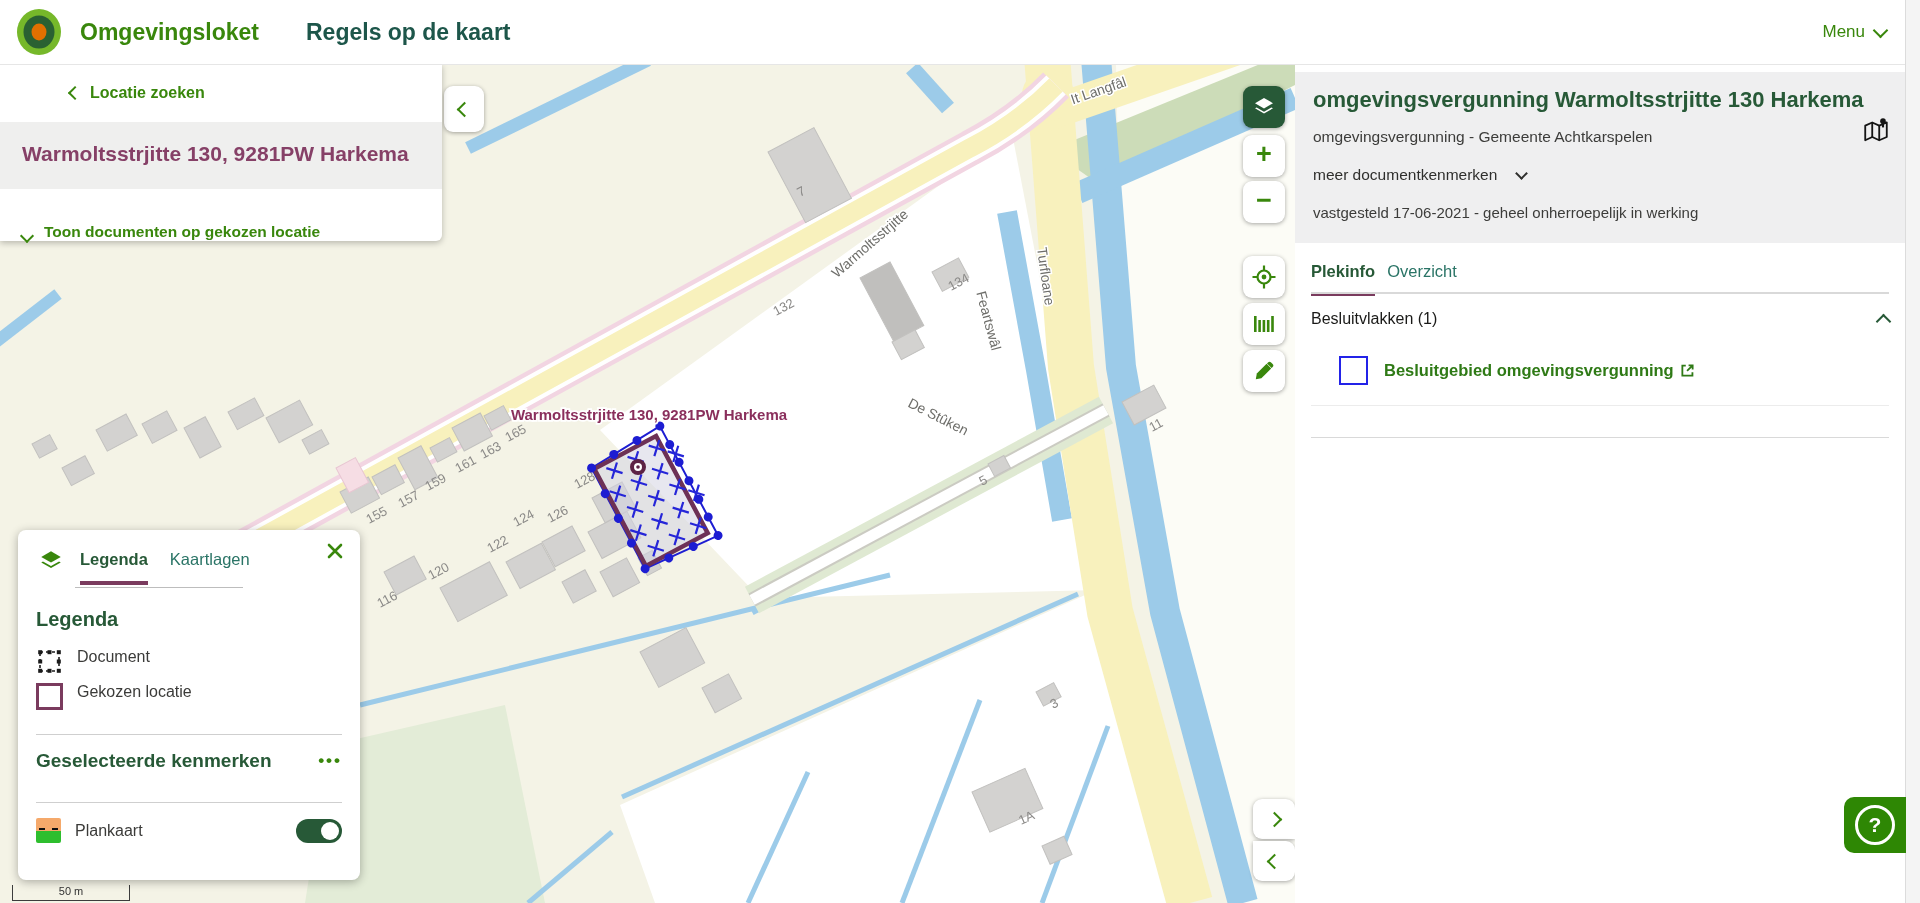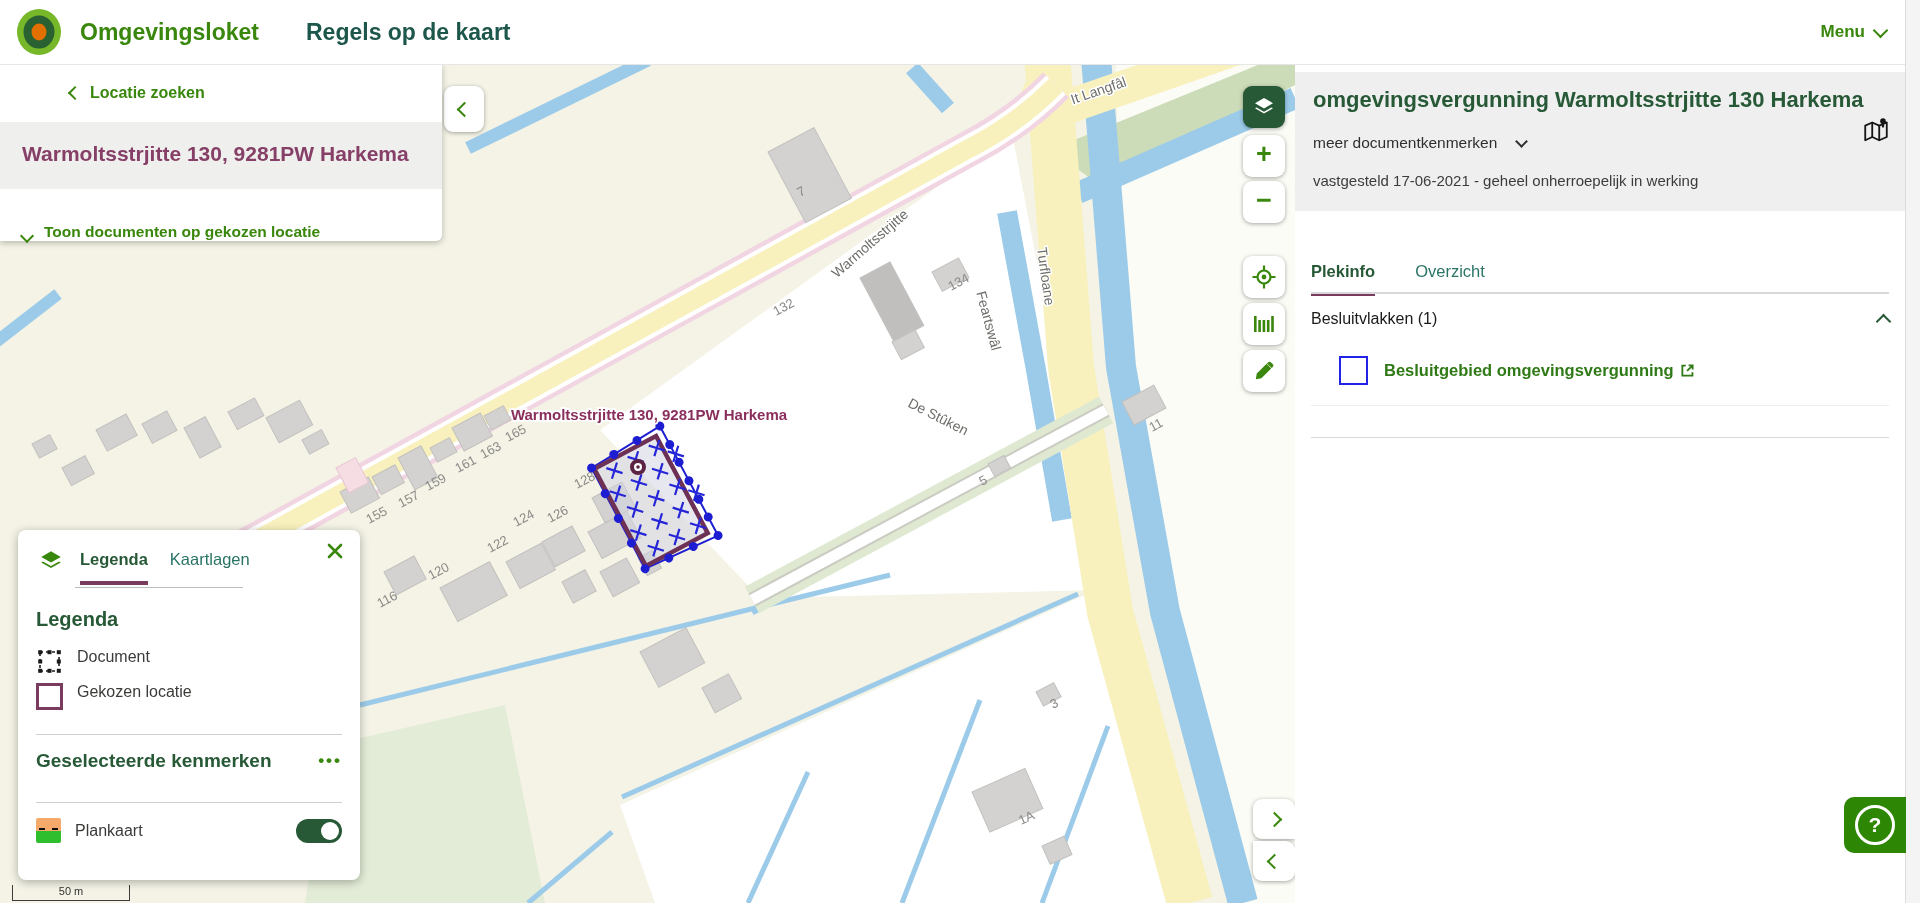--- a/index.html
+++ b/index.html
@@ -4,21 +4,21 @@
 <style>
   html,body{margin:0;padding:0;background:#fff;}
   body{font-family:"Liberation Sans", sans-serif;}
   #stage{position:relative;width:1920px;height:903px;overflow:hidden;background:#f4f3e6;}
 
   
   .header{position:absolute;left:0;top:0;width:1920px;height:64px;background:#fff;border-bottom:1px solid #e6e6e6;z-index:40;display:flex;align-items:center;}
   .logo{position:absolute;left:16px;top:9px;width:46px;height:46px;}
   .app-title{position:absolute;left:80px;top:0;height:64px;line-height:64px;font-size:23px;font-weight:600;color:#39870c;}
   .page-title{position:absolute;left:306px;top:0;height:64px;line-height:64px;font-size:23px;font-weight:600;color:#1d564a;}
-  .menu{position:absolute;right:34px;top:0;height:64px;display:flex;align-items:center;gap:10px;color:#39870c;font-size:17px;font-weight:700;cursor:pointer;}
+  .menu{position:absolute;right:34px;top:0;height:64px;display:flex;align-items:center;gap:10px;color:#39870c;font-size:17px;font-weight:400;cursor:pointer;}
 
   .chv{display:inline-block;width:9px;height:9px;border-right:2.4px solid currentColor;border-bottom:2.4px solid currentColor;}
   .chv.down{transform:rotate(45deg);margin-top:-4px;}
   .chv.up{transform:rotate(-135deg);margin-top:5px;}
   .chv.left{transform:rotate(135deg);}
   .chv.right{transform:rotate(-45deg);}
 
   
   .mbtn{position:absolute;width:42px;height:42px;background:#fff;border-radius:9px;box-shadow:0 1px 4px rgba(0,0,0,.35);display:flex;align-items:center;justify-content:center;color:#39870c;z-index:6;cursor:pointer;border:none;}
   .mbtn.dark{background:#275937;color:#fff;}
@@ -58,21 +58,21 @@
   .lg-layerrow .sp{flex:1;}
 
   
   .rpanel{position:absolute;left:1295px;top:64px;width:611px;height:839px;background:#fff;z-index:10;}
   .rp-head{position:absolute;left:0;top:8px;width:611px;background:#efeff0;padding:14px 32px 22px 18px;box-sizing:border-box;}
   .rp-title{font-size:22px;font-weight:700;color:#275937;line-height:28px;}
   .rp-sub{margin-top:14px;font-size:15.5px;color:#3c3c3a;}
   .rp-more{margin-top:20px;font-size:15.5px;color:#2f2f2d;display:flex;align-items:center;gap:20px;cursor:pointer;}
   .rp-status{margin-top:20px;font-size:15px;color:#3c3c3a;}
   .rp-mapicon{position:absolute;right:16px;top:44px;cursor:pointer;}
-  .rp-tabs{position:absolute;left:16px;top:198px;display:flex;gap:40px;}
+  .rp-tabs{position:absolute;left:16px;top:198px;display:flex;gap:12px;}
   .rp-tab{font-size:16.5px;padding-bottom:11px;cursor:pointer;}
   .rp-tab.active{color:#275937;font-weight:700;border-bottom:4px solid #7a3b5e;}
   .rp-tab.idle{color:#2a7466;}
   .rp-tabline{position:absolute;left:16px;top:228px;width:578px;border-bottom:2px solid #d9d9d9;}
   .rp-section{position:absolute;left:16px;top:246px;width:578px;display:flex;justify-content:space-between;align-items:center;}
   .rp-section .t{font-size:16px;font-weight:400;color:#1a1a18;}
   .rp-item{position:absolute;left:44px;top:292px;display:flex;align-items:center;gap:16px;cursor:pointer;}
   .b-swatch{width:25px;height:25px;border:2px solid #2323e8;background:#fff;}
   .rp-item .t{font-size:16.5px;font-weight:700;color:#2f7a16;display:flex;align-items:center;gap:6px;}
   .rp-div1{position:absolute;left:16px;top:341px;width:578px;border-bottom:1px solid #ececec;}
@@ -366,20 +366,21 @@
       <span class="pk"></span>
       <span>Plankaart</span>
       <span class="sp"></span>
       <span class="toggle"></span>
     </div>
   </div>
 
   <div class="rpanel">
     <div class="rp-head">
       <div class="rp-title">omgevingsvergunning Warmoltsstrjitte 130 Harkema</div>
+      <div class="rp-sub">omgevingsvergunning - Gemeente Achtkarspelen</div>
       <div class="rp-more">
         <span>meer documentkenmerken</span>
         <span class="chv down" style="width:7px;height:7px;border-width:2px;color:#2f2f2d;"></span>
       </div>
       <div class="rp-status">vastgesteld 17-06-2021 - geheel onherroepelijk in werking</div>
       <div class="rp-mapicon">
         <svg width="28" height="28" viewBox="0 0 26 26" fill="none" stroke="#151515" stroke-width="1.7" stroke-linejoin="round">
           <path d="M3 9 L9.5 6 L16 9 L23 6 V19.5 L16 22.5 L9.5 19.5 L3 22.5 Z"></path>
           <path d="M9.5 6 V19.5 M16 9 V22.5"></path>
           <circle cx="19.5" cy="4.8" r="2.6" fill="#151515" stroke="none"></circle>

